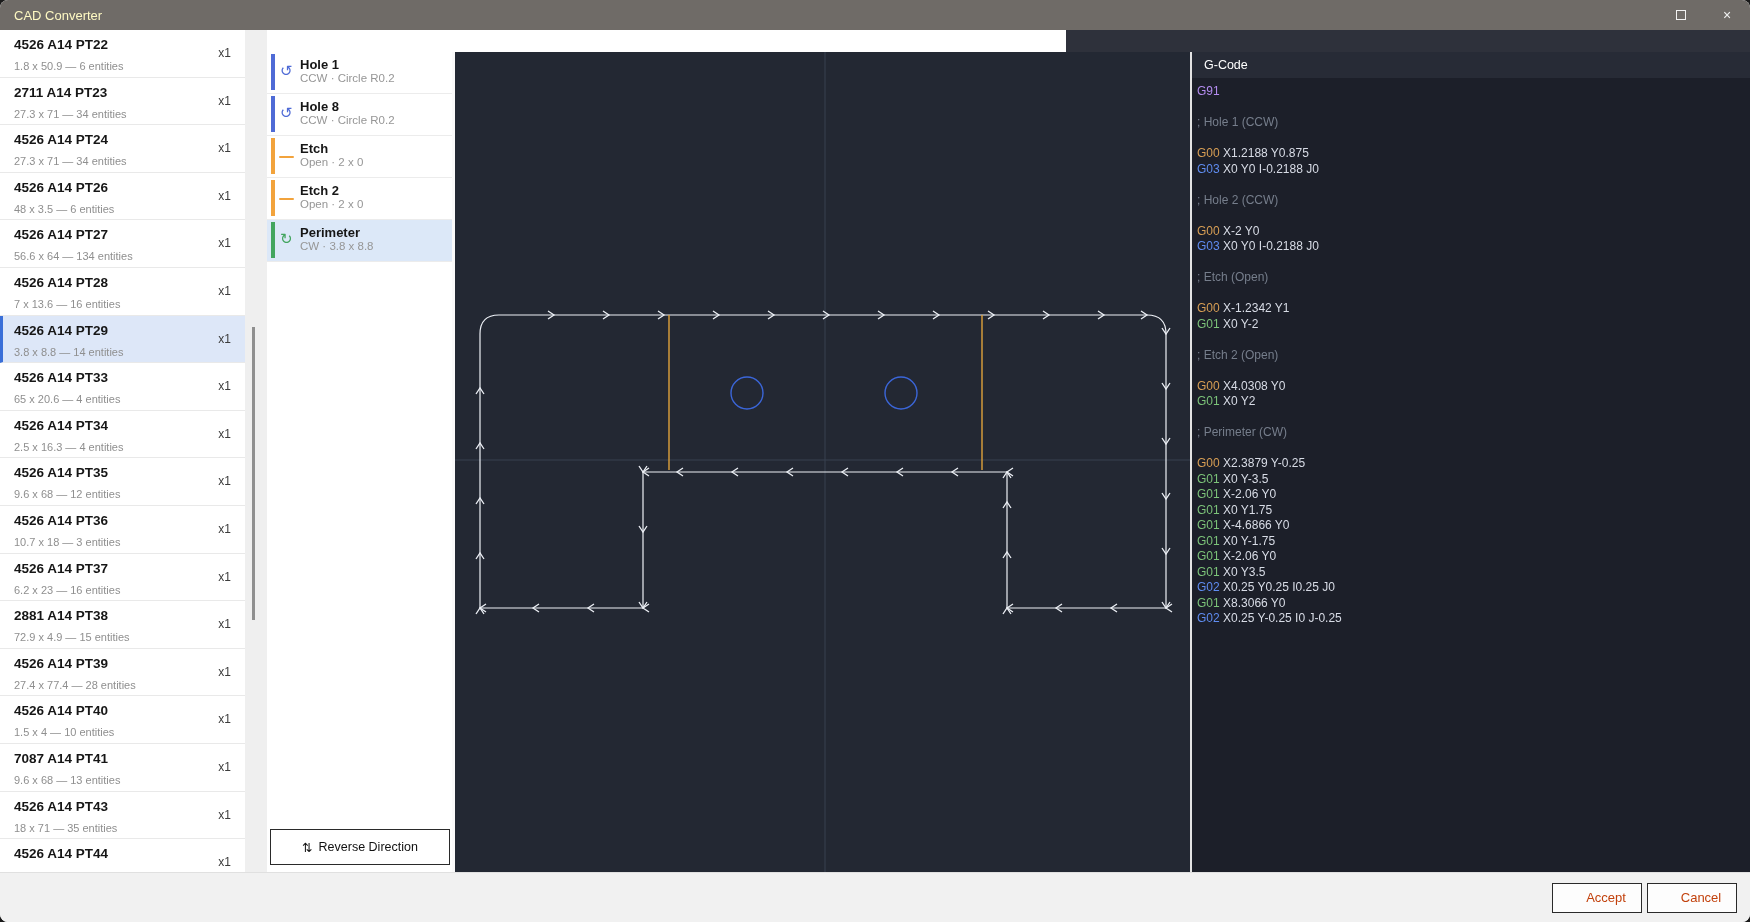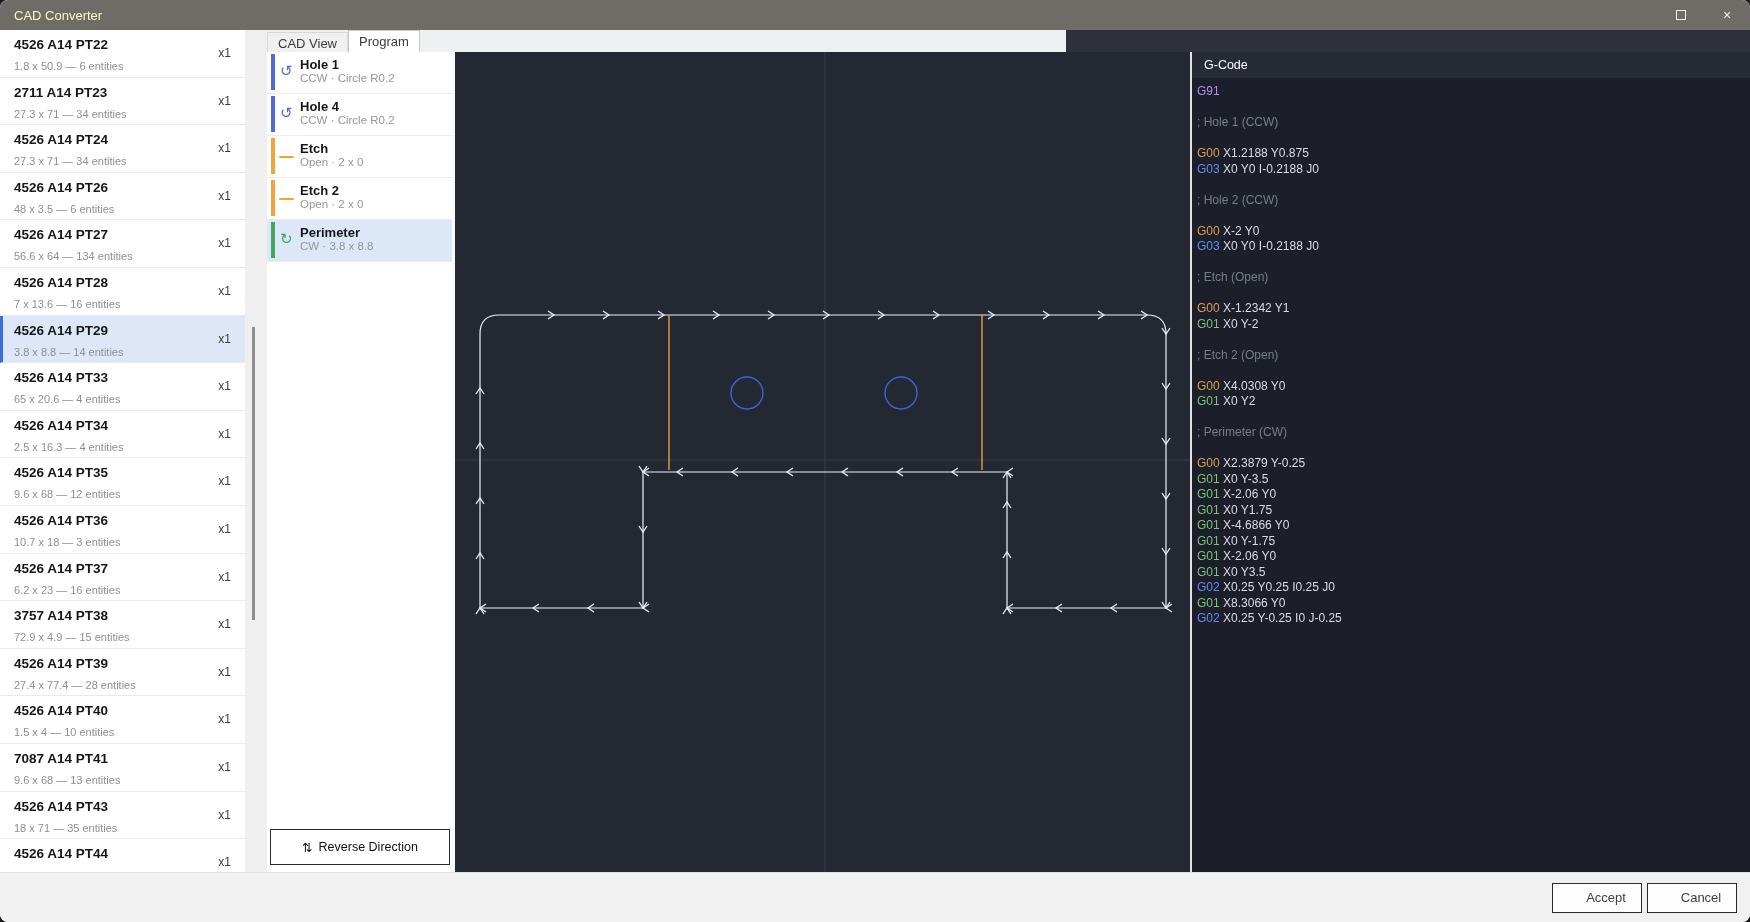--- a/index.html
+++ b/index.html
@@ -47,21 +47,21 @@
   .canvas{position:absolute;left:455px;top:52px;width:735px;height:820px;background:#232833;}
 
   
   .gcode-panel{position:absolute;left:1190px;top:52px;width:560px;height:820px;background:#272b36;border-left:2px solid #e3e3e3;}
   .gcode-header{height:26px;display:flex;align-items:center;padding-left:12px;font-size:12.5px;color:#ffffff;}
   .gcode-code{position:absolute;left:0;top:26px;right:0;bottom:0;background:#1c1f29;padding:6px 0 0 5px;font-family:"DejaVu Sans Mono",monospace;font-size:12px;line-height:15.5px;white-space:pre;}
   .gcode-line{min-height:15.5px;}
 
   
   .footer{position:absolute;left:0;top:872px;width:1750px;height:50px;background:#f1f1f1;border-top:1px solid #e0e0e0;display:flex;align-items:center;justify-content:flex-end;gap:5px;padding-right:13px;}
-  .footer-btn{width:90px;height:30px;background:#fdfdfd;border:1px solid #2a2a2a;font-size:13px;color:#404040;padding-left:24px;}
+  .footer-btn{width:90px;height:30px;background:#fdfdfd;border:1px solid #2a2a2a;font-size:13px;color:#c2410c;padding-left:24px;}
 </style>
 </head>
 <body>
 
 <div class="window">
 
   <div class="titlebar">
     <span class="title-text">CAD Converter</span>
     <div class="win-controls">
       <span class="win-btn">
@@ -128,21 +128,21 @@
         <span class="part-name">4526 A14 PT36</span>
         <span class="part-meta">10.7 x 18 — 3 entities</span>
         <span class="part-qty">x1</span>
       </div>
       <div class="part">
         <span class="part-name">4526 A14 PT37</span>
         <span class="part-meta">6.2 x 23 — 16 entities</span>
         <span class="part-qty">x1</span>
       </div>
       <div class="part">
-        <span class="part-name">3757 A14 PT38</span>
+        <span class="part-name">2881 A14 PT38</span>
         <span class="part-meta">72.9 x 4.9 — 15 entities</span>
         <span class="part-qty">x1</span>
       </div>
       <div class="part">
         <span class="part-name">4526 A14 PT39</span>
         <span class="part-meta">27.4 x 77.4 — 28 entities</span>
         <span class="part-qty">x1</span>
       </div>
       <div class="part">
         <span class="part-name">4526 A14 PT40</span>
@@ -162,37 +162,33 @@
       <div class="part">
         <span class="part-name">4526 A14 PT44</span>
         <span class="part-meta"></span>
         <span class="part-qty">x1</span>
       </div>
     </div>
   <div class="gutter">
     <div class="gutter-thumb"></div>
   </div>
 
-  <div class="tabstrip">
-      <div class="tab">CAD View</div>
-      <div class="tab active">Program</div>
-    </div>
   <div class="topstrip-dark"></div>
 
   <div class="program-panel">
       <div class="op">
         <span class="op-bar" style="background: rgb(79, 107, 214);"></span>
         <span class="op-icon" style="color: rgb(79, 107, 214);">↺</span>
         <span class="op-title">Hole 1</span>
         <span class="op-sub">CCW · Circle R0.2</span>
       </div>
       <div class="op">
         <span class="op-bar" style="background: rgb(79, 107, 214);"></span>
         <span class="op-icon" style="color: rgb(79, 107, 214);">↺</span>
-        <span class="op-title">Hole 4</span>
+        <span class="op-title">Hole 8</span>
         <span class="op-sub">CCW · Circle R0.2</span>
       </div>
       <div class="op">
         <span class="op-bar" style="background: rgb(242, 163, 60);"></span>
         <span class="op-line-glyph" style="background: rgb(242, 163, 60);"></span>
         <span class="op-title">Etch</span>
         <span class="op-sub">Open · 2 x 0</span>
       </div>
       <div class="op">
         <span class="op-bar" style="background: rgb(242, 163, 60);"></span>

